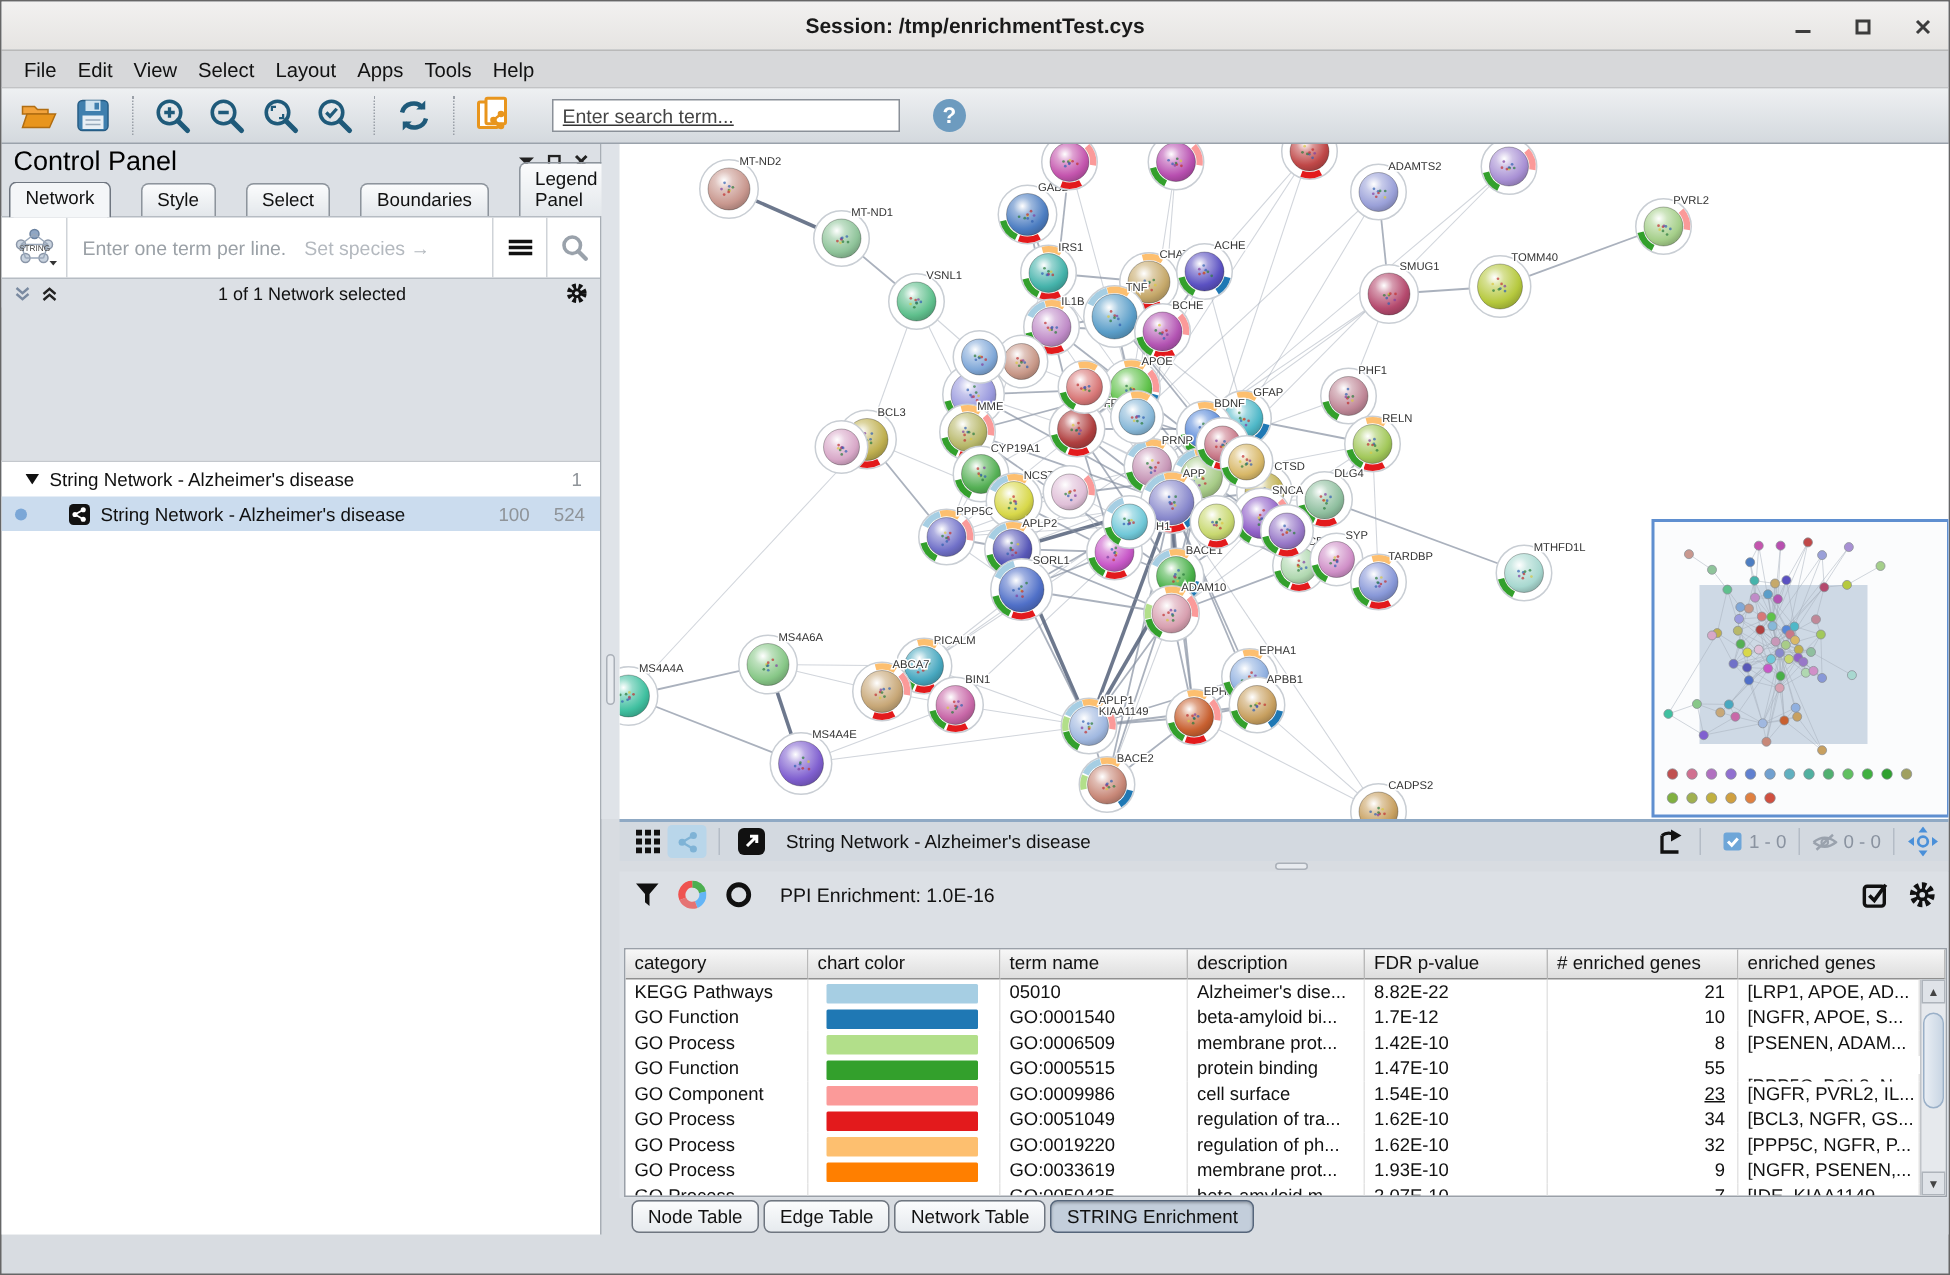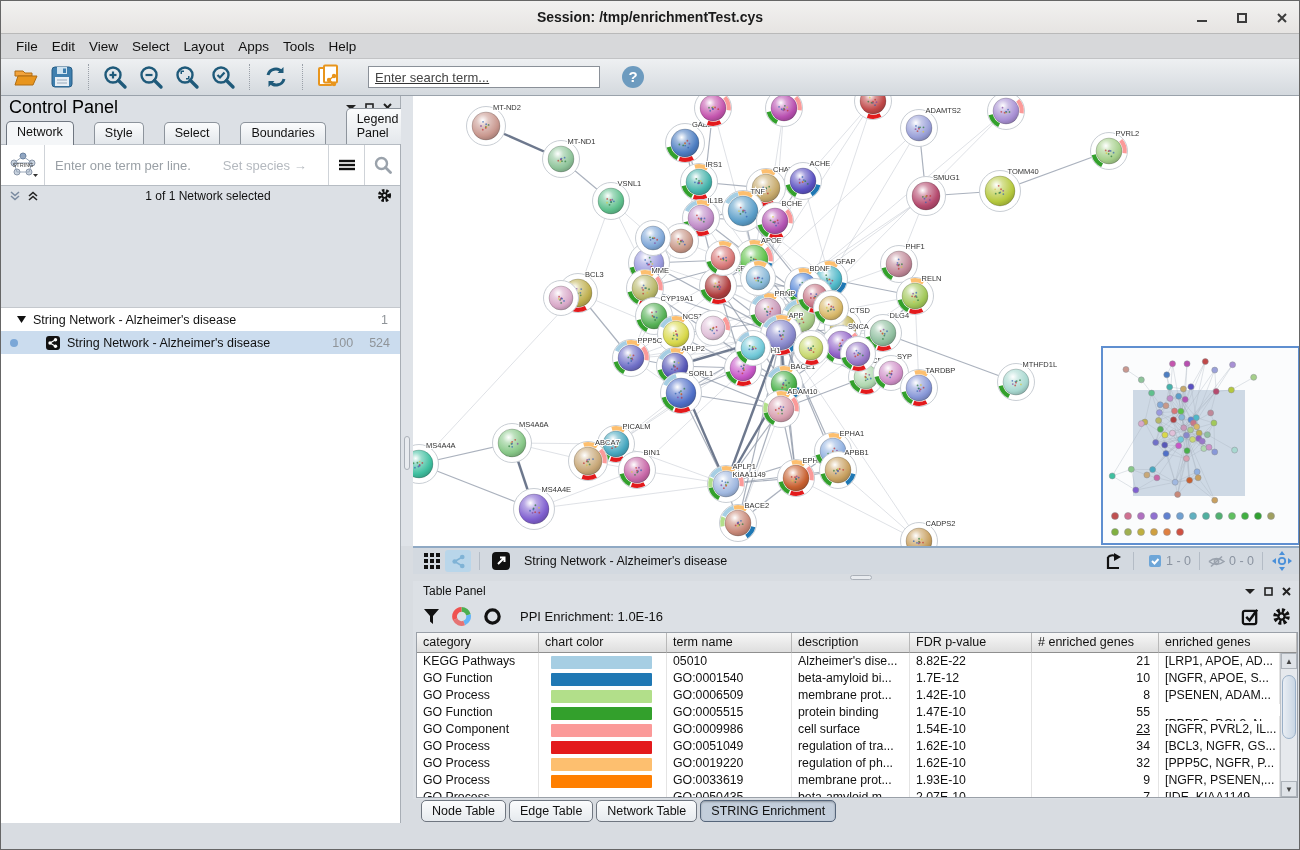--- a/index.html
+++ b/index.html
@@ -32,21 +32,21 @@
   .cphead .t{font-size:18px;color:#000000;flex:1;}
   .panelicons{display:flex;align-items:center;gap:9px;color:#222;font-size:11px;}
   .cptabs{height:26px;display:flex;align-items:flex-end;padding-left:5px;gap:20px;}
   .cptab{font-size:12.5px;color:#111;padding:3px 10px 4px;border:1px solid #8d949c;border-bottom:none;
     border-radius:5px 5px 0 0;background:linear-gradient(#fbfcfd,#e3e7eb);}
   .cptab.active{background:#f4f6f8;padding-bottom:6px;font-weight:normal;position:relative;top:1px;border-color:#6f7680;}
   .stringbar{height:42px;background:#fff;border-top:1px solid #b6bcc3;border-bottom:1px solid #b6bcc3;
     display:flex;align-items:center;}
   .stringlogo{width:44px;height:100%;display:flex;align-items:center;justify-content:center;border-right:1px solid #cfd3d8;}
   .qtext{flex:1;font-size:13px;color:#9aa0a6;padding-left:10px;white-space:nowrap;overflow:hidden;}
-  .qtext .species{color:#b4b9bf;margin-left:32px;}
+  .qtext .species{color:#b4b9bf;margin-left:12px;}
   .qbtn{width:36px;height:100%;display:flex;align-items:center;justify-content:center;border-left:1px solid #cfd3d8;}
   .selbar{height:19px;display:flex;align-items:center;padding:0 8px;background:#dce0e5;}
   .selbar .txt{flex:1;text-align:center;font-size:12px;color:#111;}
   .treearea{position:absolute;left:0;top:211px;width:399px;bottom:0;background:#fff;border-top:1px solid #c4c8cd;}
   .trow{height:23px;display:flex;align-items:center;font-size:12.5px;color:#111;}
   .trow .num{color:#8f9499;margin-left:auto;}
   .trow.root{padding-left:16px;}
   .trow.child{background:#cbdcee;}
   .bullet{width:8px;height:8px;border-radius:50%;background:#7ba7d7;margin:0 10px 0 9px;}
   
@@ -2295,40 +2295,20 @@
           <circle cx="10" cy="10" r="3.2" fill="none" stroke="#4a90d9" stroke-width="1.8"></circle>
         </svg>
       </span>
   </div>
 
   <div class="hsplit">
       <div class="handle"></div>
     </div>
 
   <div class="tpanel">
-    <div class="tphead">
-      <span class="t">Table Panel</span>
-      <span class="panelicons">
-        <span>
-            <svg width="10" height="8">
-              <path d="M0 2 h10 l-5 5 z" fill="#222"></path>
-            </svg>
-          </span>
-        <span>
-            <svg width="9" height="9">
-              <rect x="1" y="1" width="7" height="7" fill="none" stroke="#222" stroke-width="1.6"></rect>
-            </svg>
-          </span>
-        <span>
-            <svg width="9" height="9">
-              <path d="M1 1 L8 8 M8 1 L1 8" stroke="#222" stroke-width="2"></path>
-            </svg>
-          </span>
-      </span>
-    </div>
     <div class="tptools">
       <span>
           <svg width="17" height="17" viewBox="0 0 17 17">
             <path d="M1 1 h15 l-6 7 v8 l-3 -2.5 v-5.5 z" fill="#111"></path>
           </svg>
         </span>
       <span>
           <svg width="19" height="19" viewBox="0 0 20 20">
             <g fill="none" stroke-width="5">
               <path d="M10 2.5 a7.5 7.5 0 0 1 7.3 5.8" stroke="#4caf50"></path>

